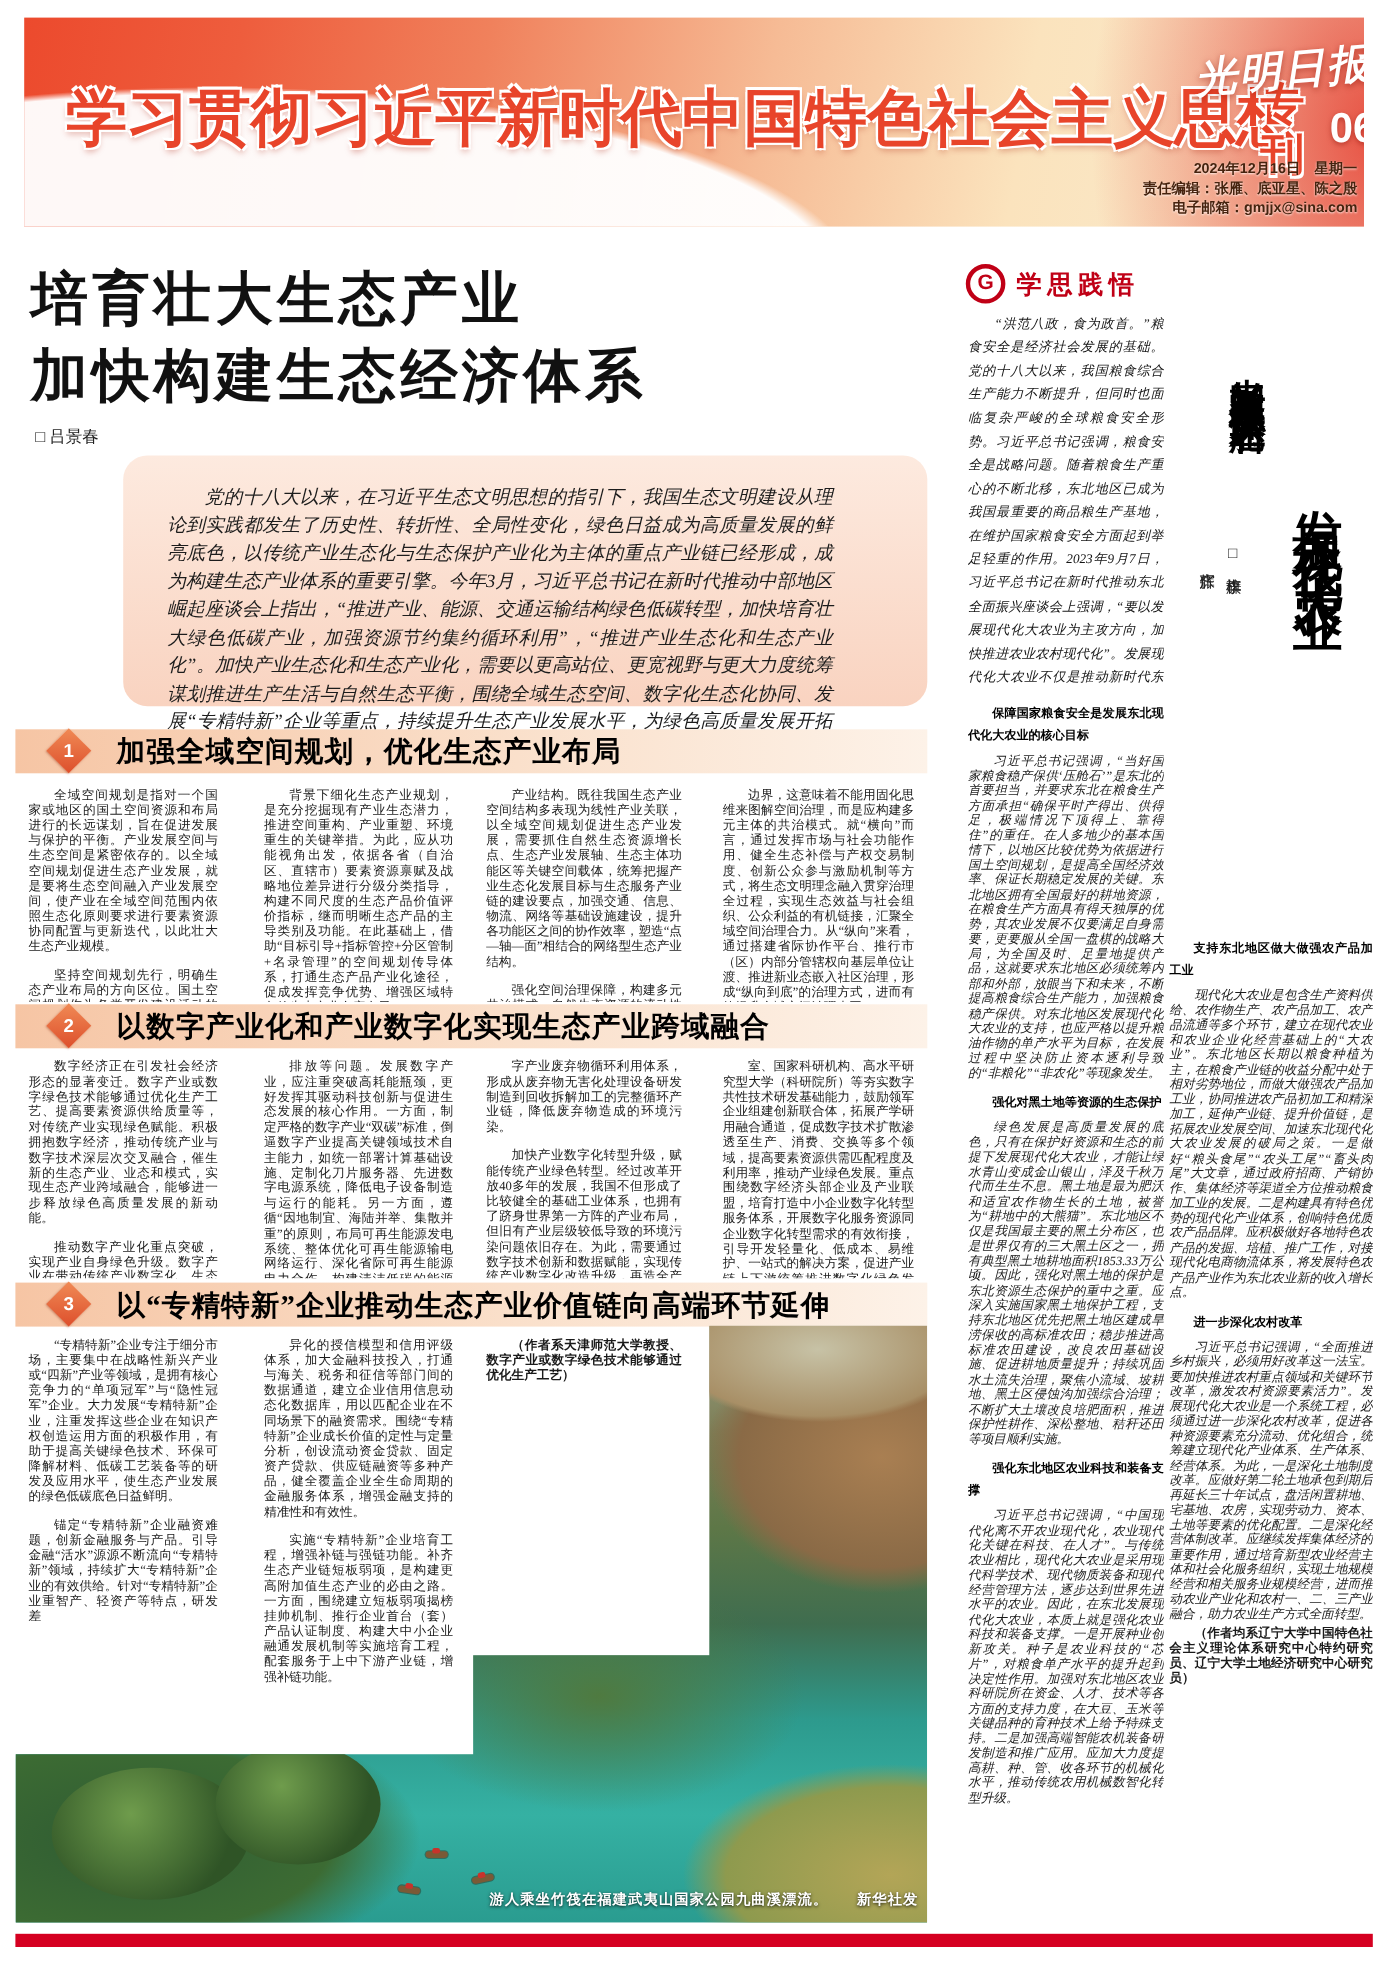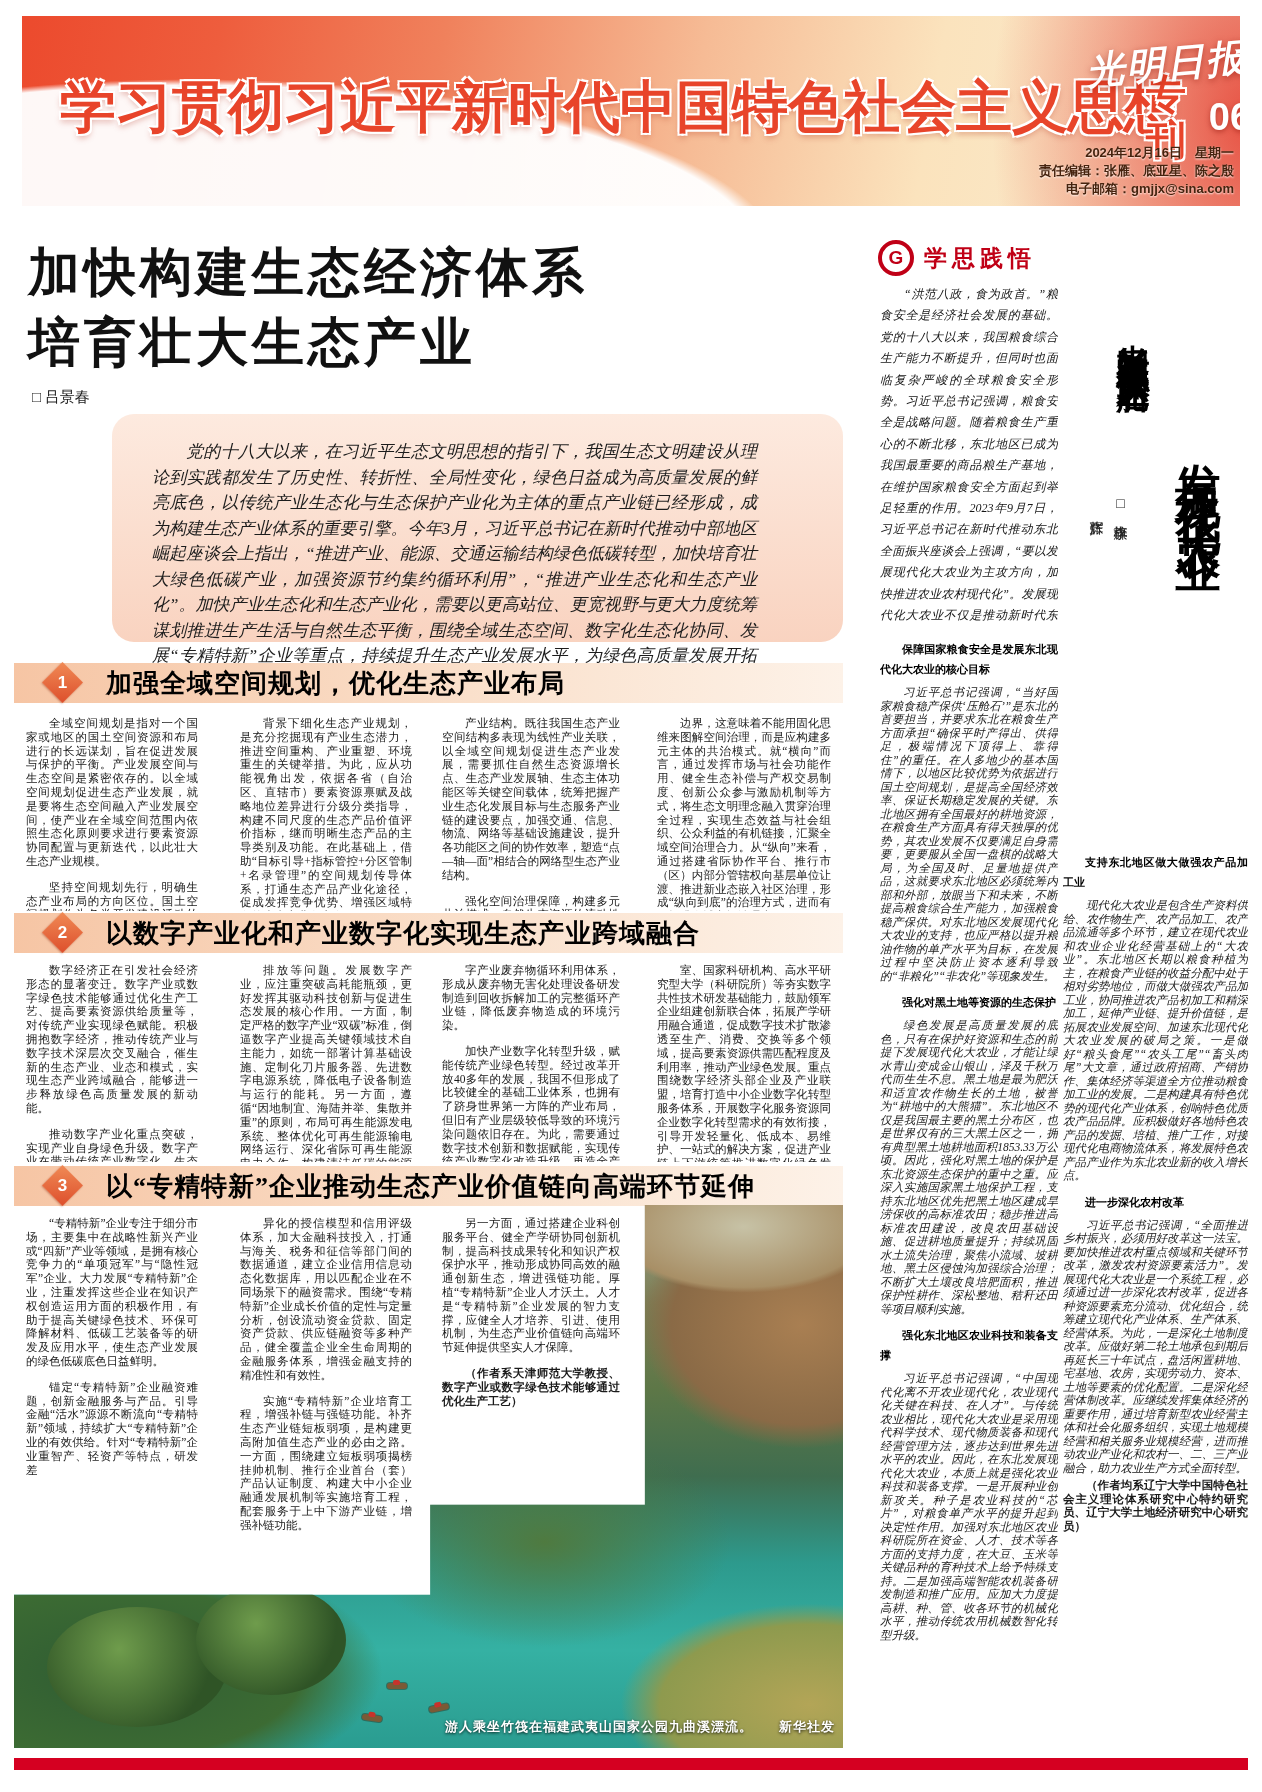--- a/index.html
+++ b/index.html
@@ -104,22 +104,22 @@
   <div class="abs masthead">光明日报</div>
   <div class="abs pagenum">06</div>
   <div class="abs dateblock">
     <div>2024年12月16日　星期一</div>
     <div>责任编辑：张雁、底亚星、陈之殷</div>
     <div>电子邮箱：gmjjx@sina.com</div>
   </div>
 </div>
 
 <div class="abs a1-title">
+  <div>培育壮大生态产业</div>
   <div>加快构建生态经济体系</div>
-  <div>培育壮大生态产业</div>
 </div>
 <div class="abs a1-author">□ 吕景春</div>
 <div class="abs introbox">
   <div class="introtext">党的十八大以来，在习近平生态文明思想的指引下，我国生态文明建设从理论到实践都发生了历史性、转折性、全局性变化，绿色日益成为高质量发展的鲜亮底色，以传统产业生态化与生态保护产业化为主体的重点产业链已经形成，成为构建生态产业体系的重要引擎。今年3月，习近平总书记在新时代推动中部地区崛起座谈会上指出，“推进产业、能源、交通运输结构绿色低碳转型，加快培育壮大绿色低碳产业，加强资源节约集约循环利用”，“推进产业生态化和生态产业化”。加快产业生态化和生态产业化，需要以更高站位、更宽视野与更大力度统筹谋划推进生产生活与自然生态平衡，围绕全域生态空间、数字化生态化协同、发展“专精特新”企业等重点，持续提升生态产业发展水平，为绿色高质量发展开拓新路径。</div>
 </div>
 
 <div class="abs band" style="top:663px;">
   <div class="diamond">
       <span>1</span>
     </div>
@@ -170,23 +170,20 @@
 </div>
 <div class="abs a1col s3c1">
     <p>“专精特新”企业专注于细分市场，主要集中在战略性新兴产业或“四新”产业等领域，是拥有核心竞争力的“单项冠军”与“隐性冠军”企业。大力发展“专精特新”企业，注重发挥这些企业在知识产权创造运用方面的积极作用，有助于提高关键绿色技术、环保可降解材料、低碳工艺装备等的研发及应用水平，使生态产业发展的绿色低碳底色日益鲜明。</p>
     <p>锚定“专精特新”企业融资难题，创新金融服务与产品。引导金融“活水”源源不断流向“专精特新”领域，持续扩大“专精特新”企业的有效供给。针对“专精特新”企业重智产、轻资产等特点，研发差</p>
   </div>
 <div class="abs a1col s3c2">
     <p>异化的授信模型和信用评级体系，加大金融科技投入，打通与海关、税务和征信等部门间的数据通道，建立企业信用信息动态化数据库，用以匹配企业在不同场景下的融资需求。围绕“专精特新”企业成长价值的定性与定量分析，创设流动资金贷款、固定资产贷款、供应链融资等多种产品，健全覆盖企业全生命周期的金融服务体系，增强金融支持的精准性和有效性。</p>
     <p>实施“专精特新”企业培育工程，增强补链与强链功能。补齐生态产业链短板弱项，是构建更高附加值生态产业的必由之路。一方面，围绕建立短板弱项揭榜挂帅机制、推行企业首台（套）产品认证制度、构建大中小企业融通发展机制等实施培育工程，配套服务于上中下游产业链，增强补链功能。</p>
   </div>
 <div class="abs a1col s3c3">
-  <div>
-      <p>另一方面，通过搭建企业科创服务平台、健全产学研协同创新机制，提高科技成果转化和知识产权保护水平，推动形成协同高效的融通创新生态，增进强链功能。厚植“专精特新”企业人才沃土。人才是“专精特新”企业发展的智力支撑，应健全人才培养、引进、使用机制，为生态产业价值链向高端环节延伸提供坚实人才保障。</p>
-    </div>
   <p class="authornote">（作者系天津师范大学教授、数字产业或数字绿色技术能够通过优化生产工艺）</p>
 </div>
 
 <div class="abs photo">
   <div class="bush" style="left:4%;top:74%;width:180px;height:120px;"></div>
   <div class="bush" style="left:22%;top:70%;width:150px;height:110px;"></div>
   <div class="raft" style="left:45%;top:88%;">
       <i></i>
     </div>
   <div class="raft" style="left:50%;top:92%;transform:rotate(-12deg);">

